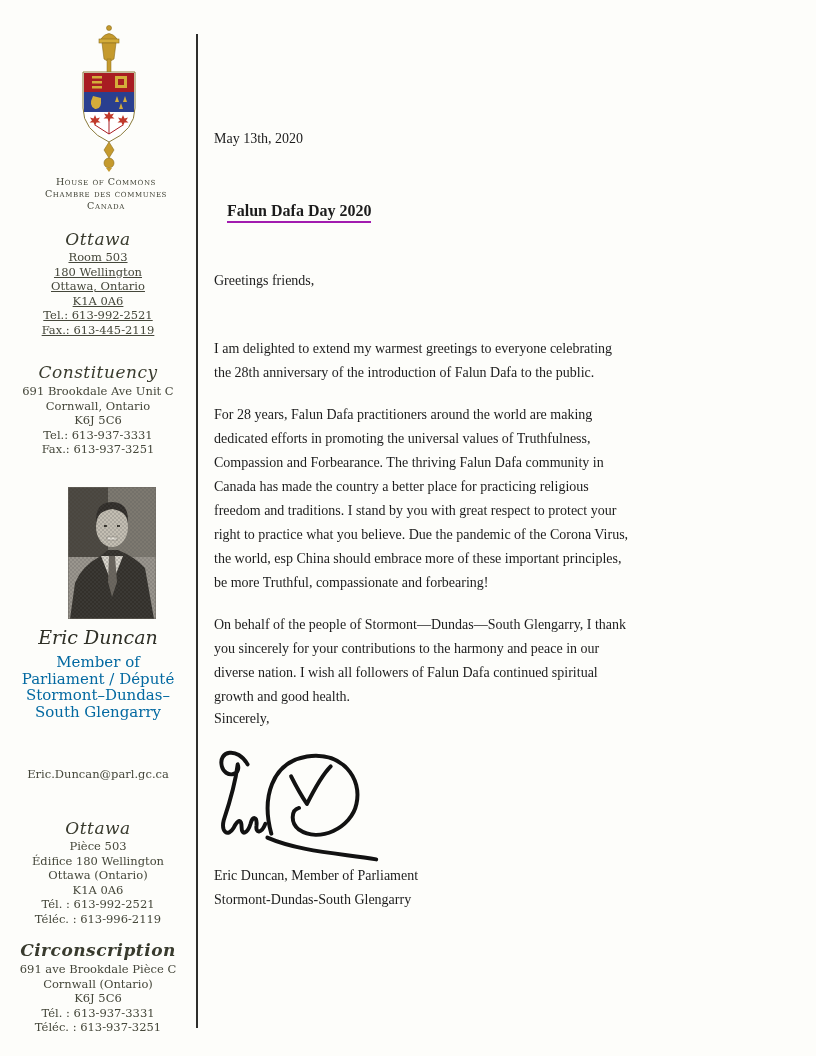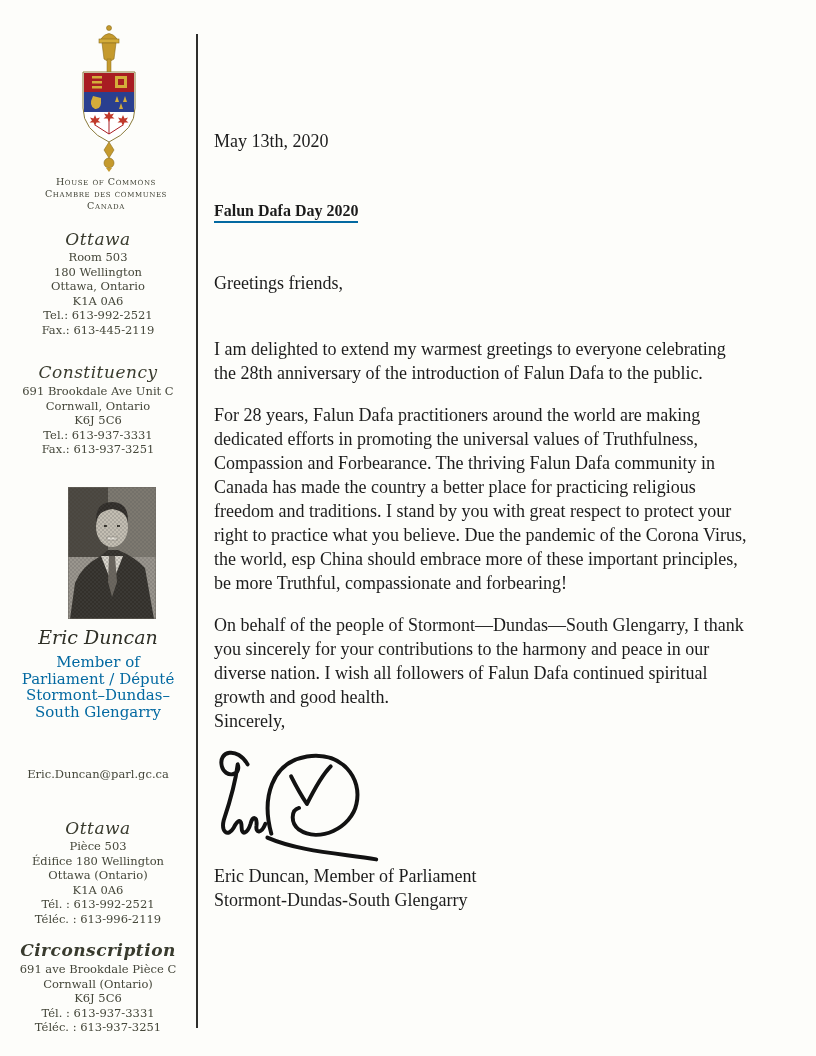--- a/index.html
+++ b/index.html
@@ -36,26 +36,27 @@
   .addr-lines { font-size:11.5px; line-height:14.5px; color:#45473a; }
   .member-name {
     font-style:italic; font-size:19px; color:#2e2f26;
     font-family:"DejaVu Serif", serif;
   }
   .role-lines { font-size:15px; line-height:16.5px; color:#0369a1; }
   .email-line { font-size:11.5px; color:#45473a; }
   .crest-wrap { position:absolute; left:57px; top:24px; width:104px; height:148px; }
   .photo-wrap { position:absolute; left:68px; top:487px; width:88px; height:132px; }
   
-  .letter-el { position:absolute; left:214px; font-size:18px; color:#1c1c1c; }
+  .letter-el { position:absolute; left:214px; font-size:14px; color:#1c1c1c; }
   .letter-date { top:131px; }
   .letter-subject {
     top:202px; font-weight:bold; font-size:16px;
-    border-bottom:2px solid #0369a1; padding-bottom:1px;
+    border-bottom:2px solid #a21caf; padding-bottom:1px;
     display:inline-block;
+    margin-left:13px;
   }
   .letter-salutation { top:273px; }
   .para { line-height:24px;margin-top:20px; }
   .para div, .line { white-space:nowrap; }
   .para-1 { top:317px; }
   .para-2 { top:383px; }
   .para-3 { top:593px; }
   .letter-closing { top:711px; }
   .signature-wrap { position:absolute; left:208px; top:742px; width:188px; height:120px; }
   .signoff { top:864px; line-height:24px; }
@@ -105,21 +106,21 @@
     </svg>
   </div>
 
   <div class="sidebar-block org-lines" style="top:176px;padding-left:16px;">
       <div class="line">House of Commons</div>
       <div class="line">Chambre des communes</div>
       <div class="line">Canada</div>
     </div>
 
   <div class="sidebar-block script-heading" style="top:229px;">Ottawa</div>
-  <div class="sidebar-block addr-lines" style="top:250px;">
+  <div class="sidebar-block addr-lines" style="top:250px;text-decoration:underline;">
       <div class="line">Room 503</div>
       <div class="line">180 Wellington</div>
       <div class="line">Ottawa, Ontario</div>
       <div class="line">K1A 0A6</div>
       <div class="line">Tel.: 613-992-2521</div>
       <div class="line">Fax.: 613-445-2119</div>
     </div>
 
   <div class="sidebar-block script-heading" style="top:362px;">Constituency</div>
   <div class="sidebar-block addr-lines" style="top:384px;">

